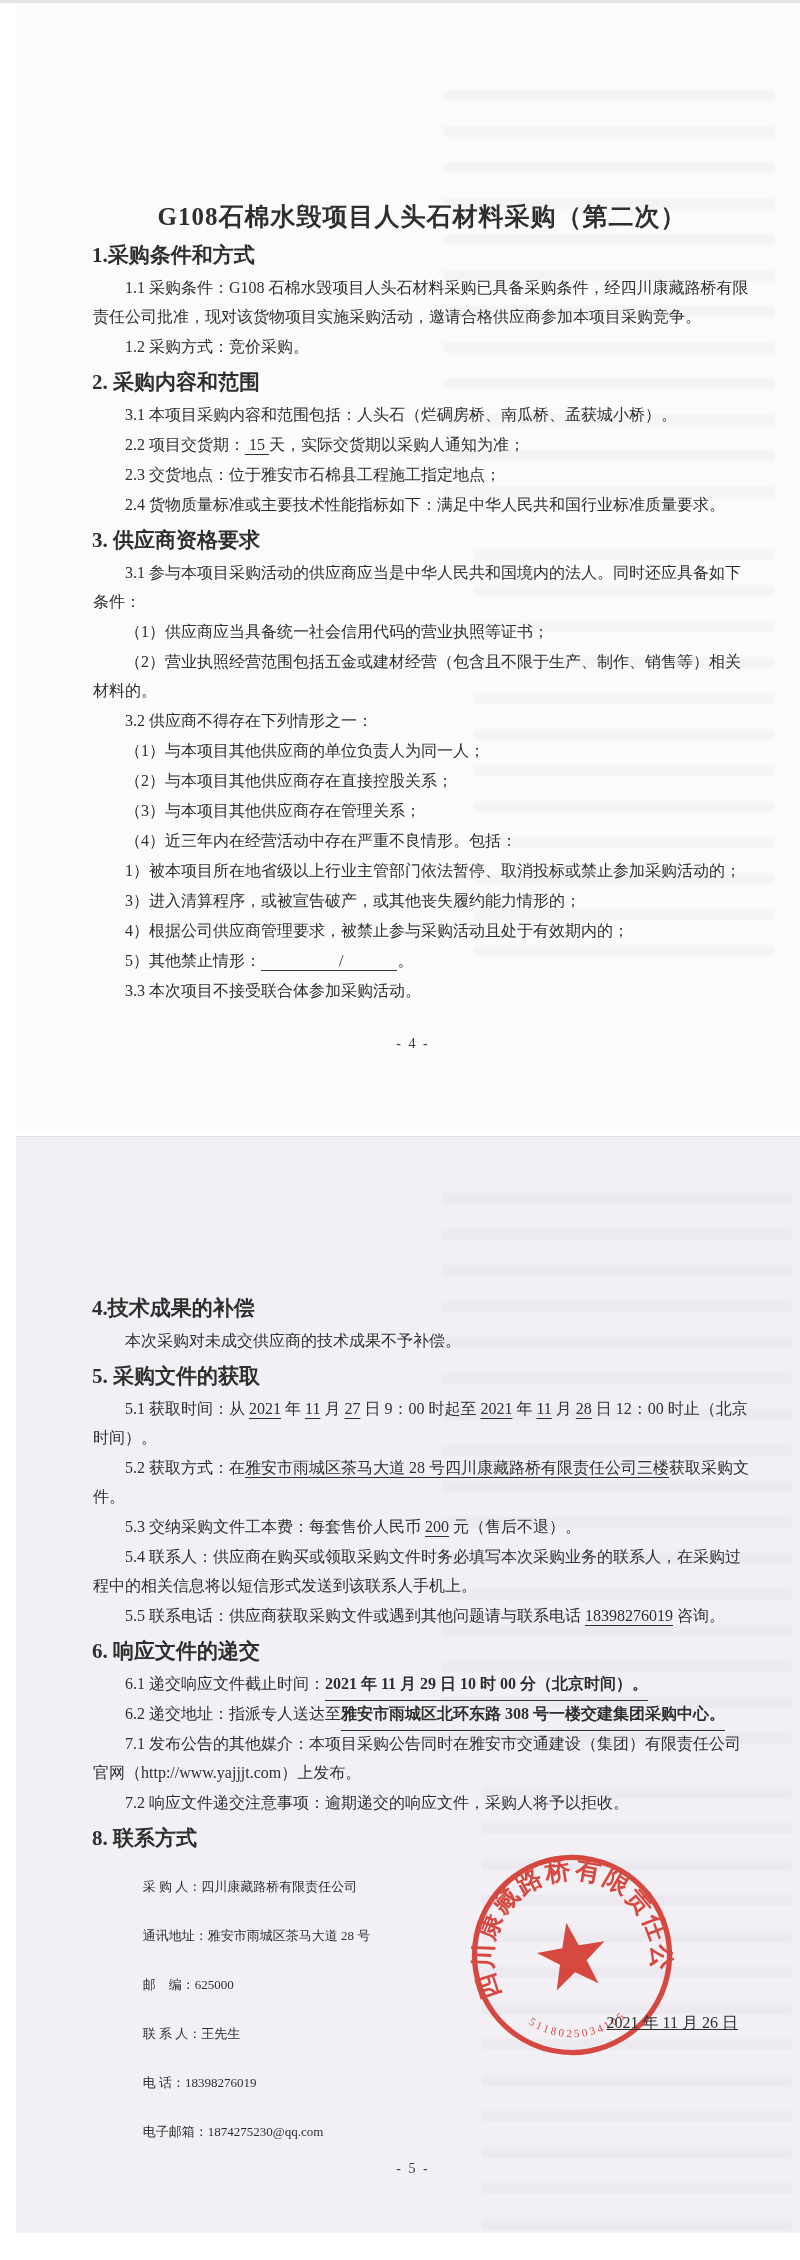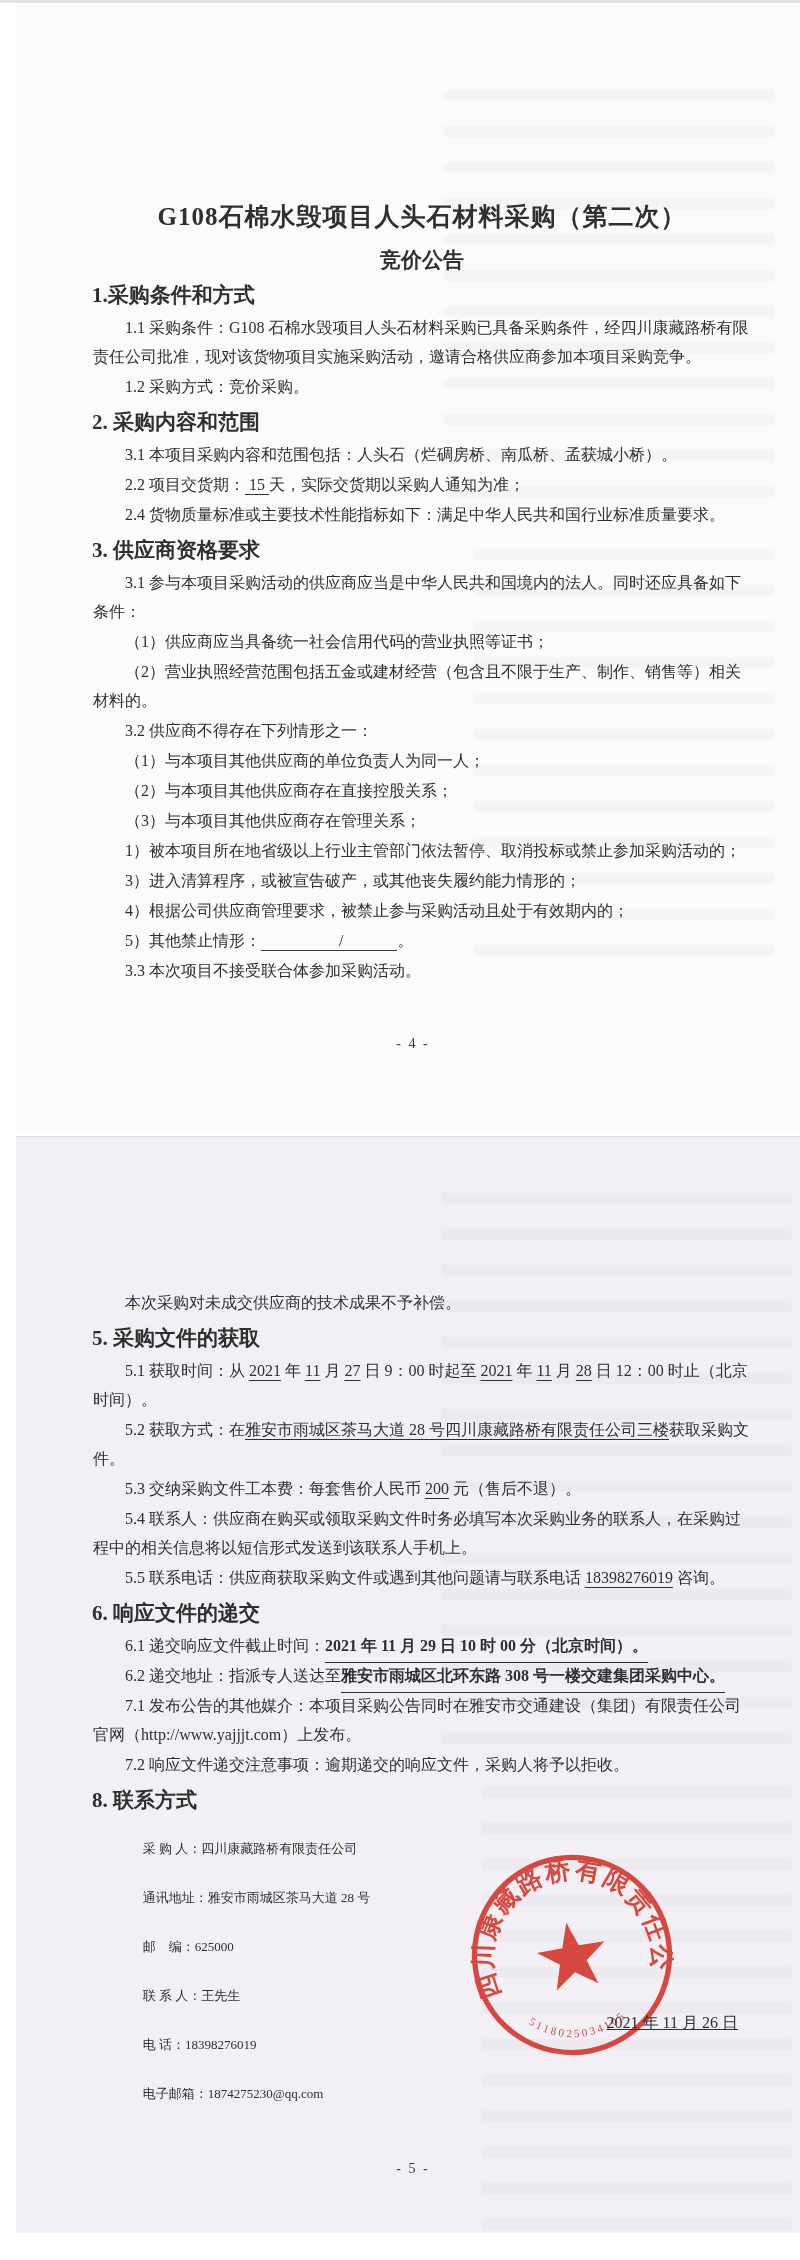--- a/index.html
+++ b/index.html
@@ -37,52 +37,54 @@
 </head>
 <body>
 
 <div class="canvas">
 
   <div class="page page1">
     <div class="ghost" style="top:86px;right:36px;width:330px;height:430px;"></div>
     <div class="ghost" style="top:545px;right:36px;width:300px;height:420px;"></div>
 
     <h1 class="title">G108石棉水毁项目人头石材料采购（第二次）</h1>
-    <h2 class="subtitle">竞价公告</h2>
 
     <h3 class="sec">1.采购条件和方式</h3>
     <p class="body">1.1 采购条件：G108 石棉水毁项目人头石材料采购已具备采购条件，经四川康藏路桥有限责任公司批准，现对该货物项目实施采购活动，邀请合格供应商参加本项目采购竞争。</p>
     <p class="body">1.2 采购方式：竞价采购。</p>
 
     <h3 class="sec">2. 采购内容和范围</h3>
     <p class="body">3.1 本项目采购内容和范围包括：人头石（烂碉房桥、南瓜桥、孟获城小桥）。</p>
     <p class="body"><span>2.2 项目交货期：</span><span class="u"> 15 </span><span>天，实际交货期以采购人通知为准；</span></p>
+    <p class="body">2.3 交货地点：位于雅安市石棉县工程施工指定地点；</p>
     <p class="body">2.4 货物质量标准或主要技术性能指标如下：满足中华人民共和国行业标准质量要求。</p>
 
     <h3 class="sec">3. 供应商资格要求</h3>
     <p class="body">3.1 参与本项目采购活动的供应商应当是中华人民共和国境内的法人。同时还应具备如下条件：</p>
     <p class="body">（1）供应商应当具备统一社会信用代码的营业执照等证书；</p>
     <p class="body">（2）营业执照经营范围包括五金或建材经营（包含且不限于生产、制作、销售等）相关材料的。</p>
     <p class="body">3.2 供应商不得存在下列情形之一：</p>
     <p class="body">（1）与本项目其他供应商的单位负责人为同一人；</p>
     <p class="body">（2）与本项目其他供应商存在直接控股关系；</p>
     <p class="body">（3）与本项目其他供应商存在管理关系；</p>
+    <p class="body">（4）近三年内在经营活动中存在严重不良情形。包括：</p>
     <p class="body">1）被本项目所在地省级以上行业主管部门依法暂停、取消投标或禁止参加采购活动的；</p>
     <p class="body">3）进入清算程序，或被宣告破产，或其他丧失履约能力情形的；</p>
     <p class="body">4）根据公司供应商管理要求，被禁止参与采购活动且处于有效期内的；</p>
     <p class="body"><span>5）其他禁止情形：</span><span class="blank">        /          </span><span>。</span></p>
     <p class="body">3.3 本次项目不接受联合体参加采购活动。</p>
 
     <div class="pageno pageno-4">- 4 -</div>
   </div>
 
   <div class="page page2">
     <div class="ghost" style="top:56px;right:18px;width:350px;height:570px;"></div>
     <div class="ghost" style="top:650px;right:18px;width:310px;height:470px;"></div>
 
+    <h3 class="sec">4.技术成果的补偿</h3>
     <p class="body">本次采购对未成交供应商的技术成果不予补偿。</p>
 
     <h3 class="sec">5. 采购文件的获取</h3>
     <p class="body"><span>5.1 获取时间：从 </span><span class="u">2021</span><span> 年 </span><span class="u">11</span><span> 月 </span><span class="u">27</span><span> 日 9：00 时起至 </span><span class="u">2021</span><span> 年 </span><span class="u">11</span><span> 月 </span><span class="u">28</span><span> 日 12：00 时止（北京时间）。</span></p>
     <p class="body"><span>5.2 获取方式：在</span><span class="u">雅安市雨城区茶马大道 28 号四川康藏路桥有限责任公司三楼</span><span>获取采购文件。</span></p>
     <p class="body"><span>5.3 交纳采购文件工本费：每套售价人民币 </span><span class="u">200</span><span> 元（售后不退）。</span></p>
     <p class="body">5.4 联系人：供应商在购买或领取采购文件时务必填写本次采购业务的联系人，在采购过程中的相关信息将以短信形式发送到该联系人手机上。</p>
     <p class="body"><span>5.5 联系电话：供应商获取采购文件或遇到其他问题请与联系电话 </span><span class="u">18398276019</span><span> 咨询。</span></p>
 
     <h3 class="sec">6. 响应文件的递交</h3>

